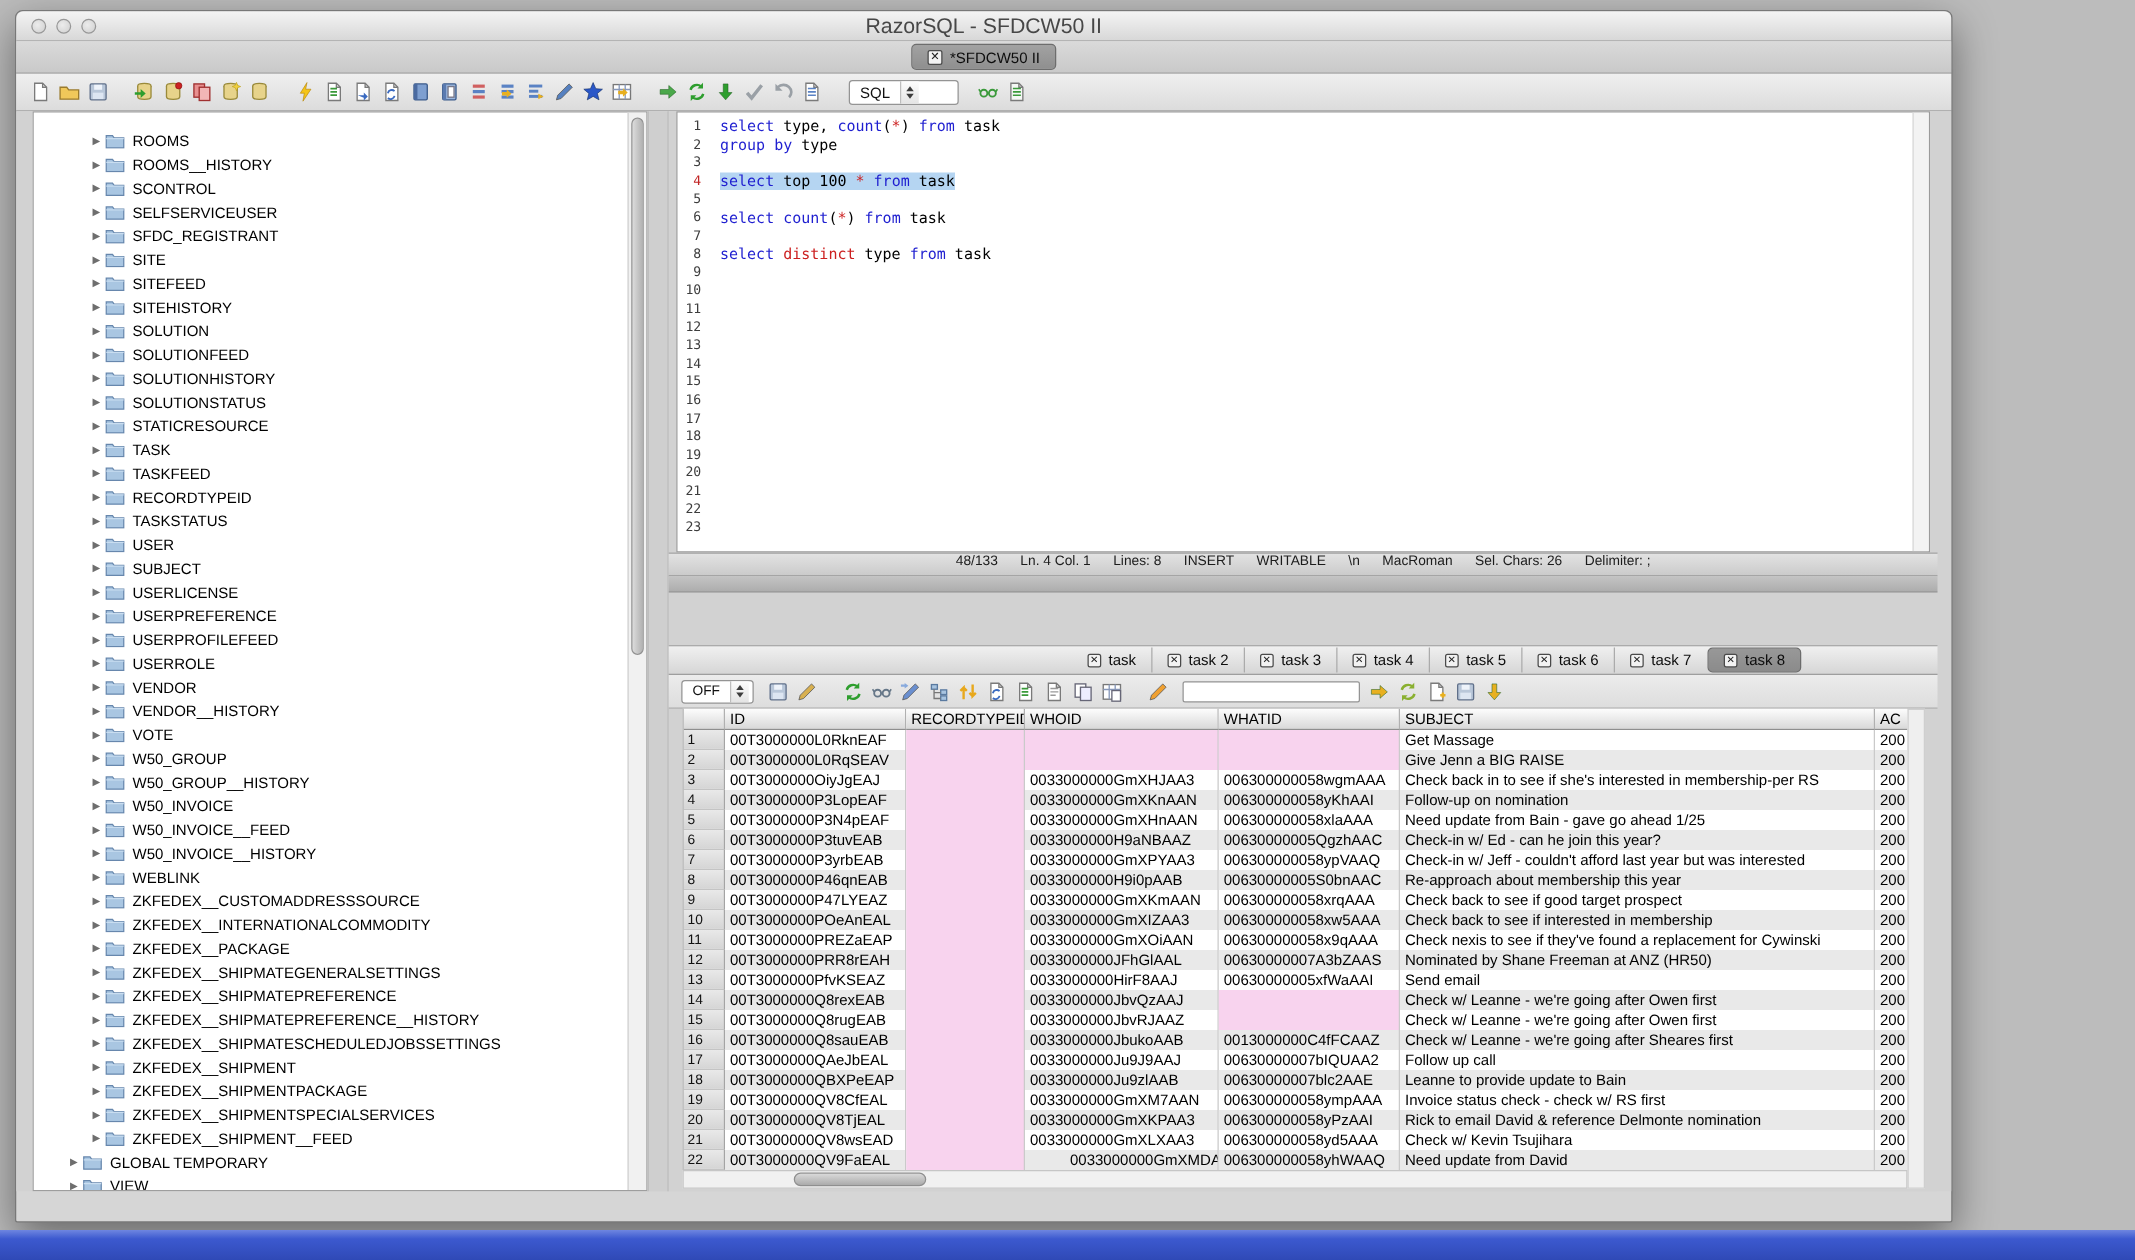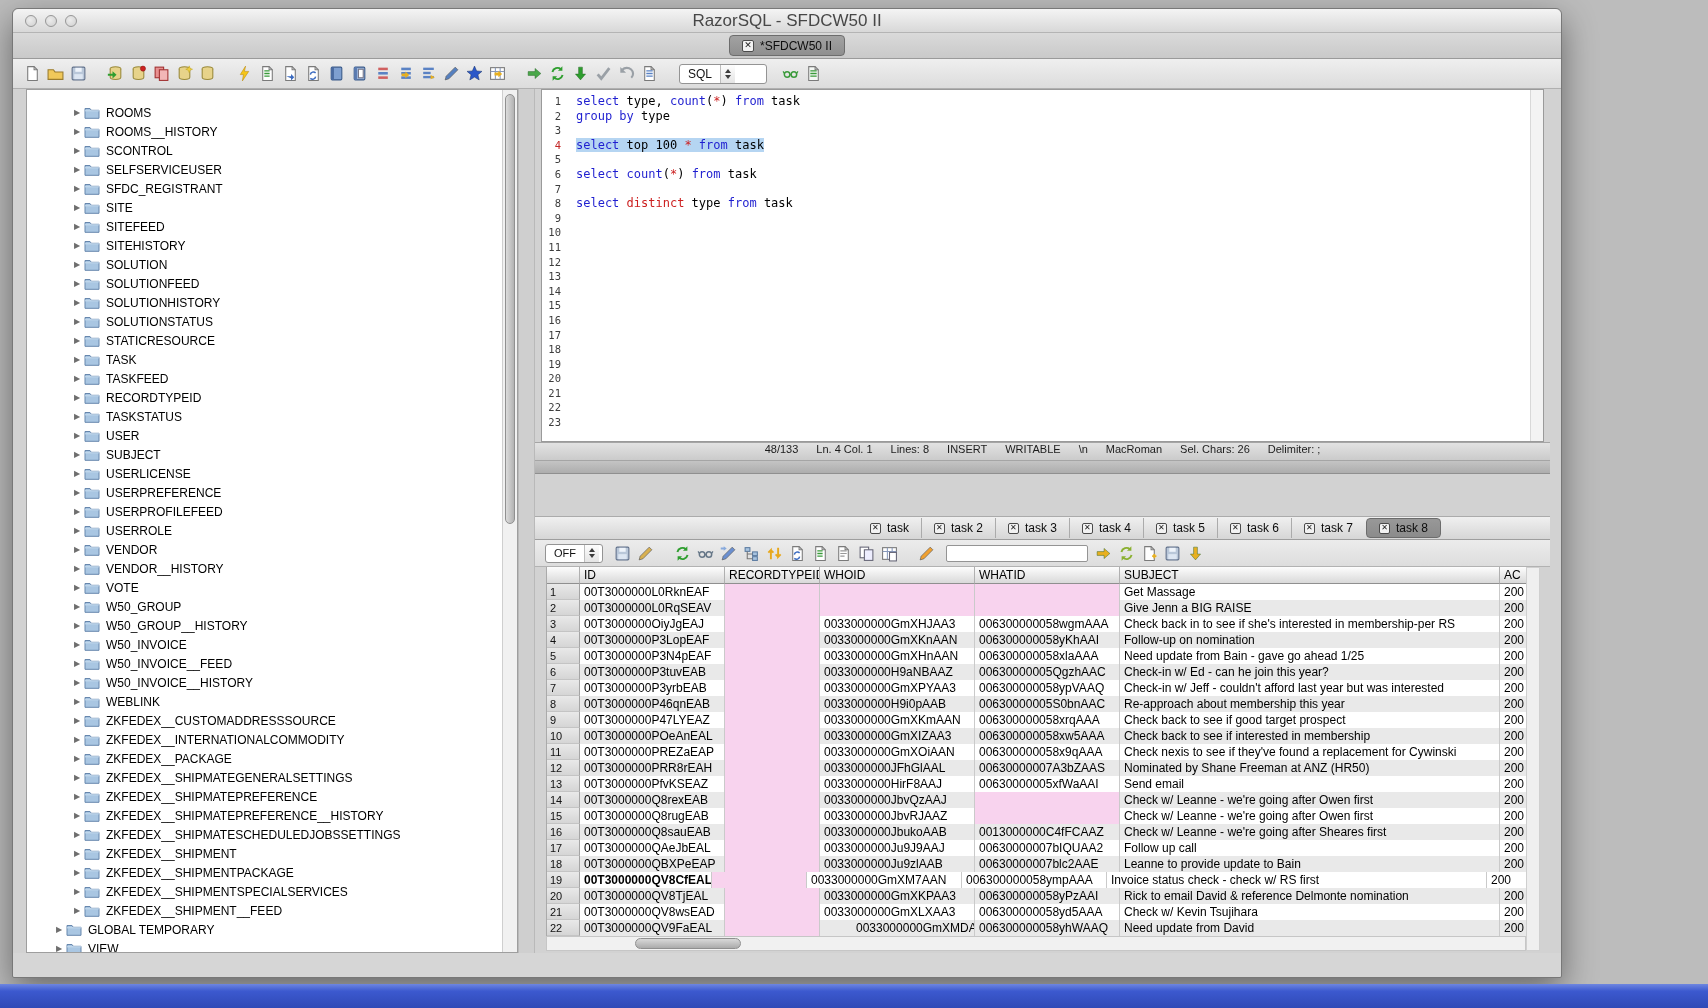--- a/index.html
+++ b/index.html
@@ -1239,21 +1239,21 @@
               <div class="rnum" style="width: 33px;">18</div>
               <div class="dcell" style="width: 145px;">00T3000000QBXPeEAP</div>
               <div class="dcell null" style="width: 95px;"></div>
               <div class="dcell" style="width: 155px;">0033000000Ju9zlAAB</div>
               <div class="dcell" style="width: 145px;">00630000007blc2AAE</div>
               <div class="dcell" style="width: 380px;">Leanne to provide update to Bain</div>
               <div class="dcell" style="width: 60px;">200</div>
             </div>
             <div class="drow">
               <div class="rnum" style="width: 33px;">19</div>
-              <div class="dcell" style="width: 132px; font-weight: bold;">00T3000000QV8CfEAL</div>
+              <div class="dcell" style="width: 145px;">00T3000000QV8CfEAL</div>
               <div class="dcell null" style="width: 95px;"></div>
               <div class="dcell" style="width: 155px;">0033000000GmXM7AAN</div>
               <div class="dcell" style="width: 145px;">006300000058ympAAA</div>
               <div class="dcell" style="width: 380px;">Invoice status check - check w/ RS first</div>
               <div class="dcell" style="width: 60px;">200</div>
             </div>
             <div class="drow alt">
               <div class="rnum" style="width: 33px;">20</div>
               <div class="dcell" style="width: 145px;">00T3000000QV8TjEAL</div>
               <div class="dcell null" style="width: 95px;"></div>

